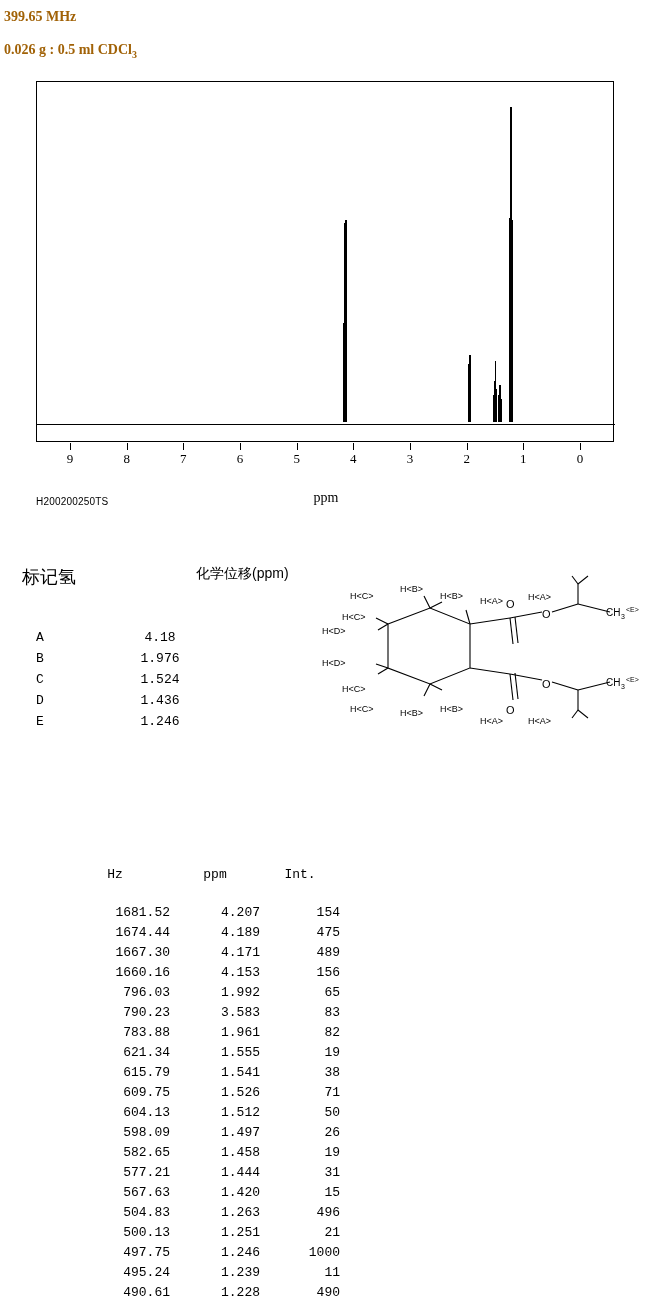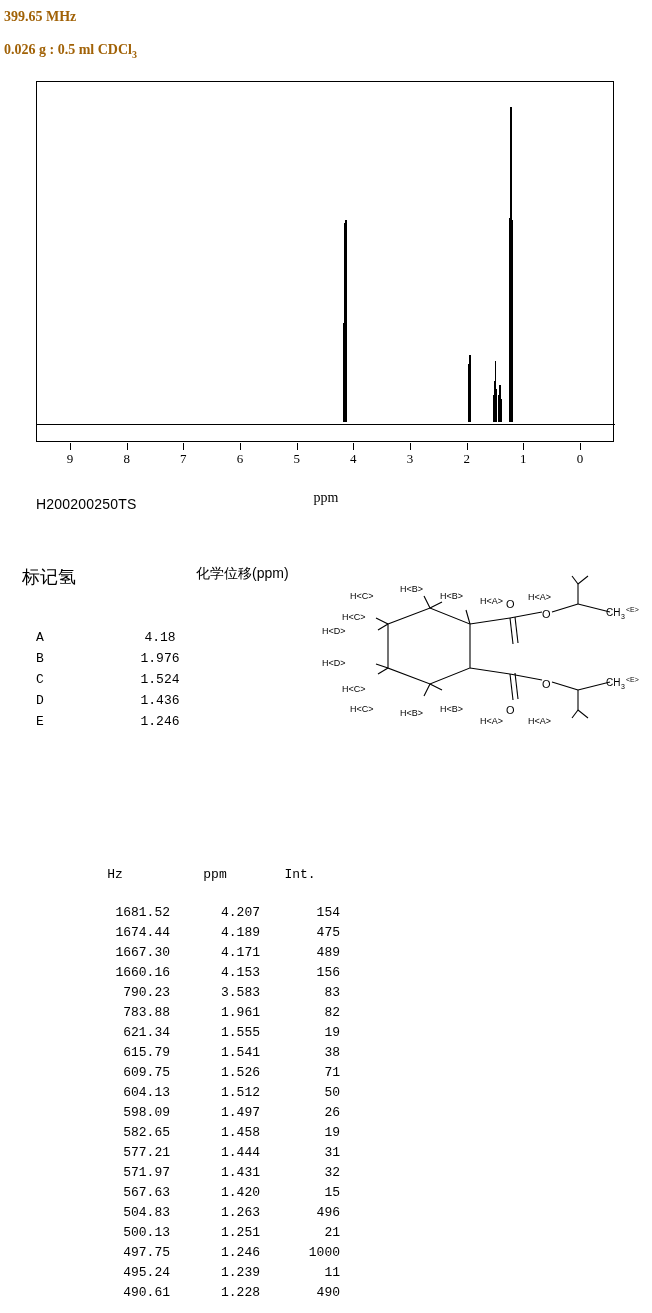--- a/index.html
+++ b/index.html
@@ -91,21 +91,21 @@
     width: 652px;
     text-align: center;
     font-family: "Liberation Serif", serif;
     font-size: 14px;
   }
   #spec-id {
     position: absolute;
     left: 36px;
     top: 496px;
     font-family: "Liberation Sans", sans-serif;
-    font-size: 14px;
+    font-size: 10px;
     letter-spacing: .2px;
   }
 
   
   #assign-head-left {
     position: absolute;
     left: 22px;
     top: 565px;
     font-family: "Liberation Sans", sans-serif;
     font-size: 18px;
@@ -303,29 +303,29 @@
     </g>
   </svg>
 </div>
 
 <div id="peaklist">
     <span class="phead"><span class="c1">Hz</span><span class="c2">ppm</span><span class="c3">Int.</span></span>
     <span class="prow"><span class="c1">1681.52</span><span class="c2">4.207</span><span class="c3">154</span></span>
     <span class="prow"><span class="c1">1674.44</span><span class="c2">4.189</span><span class="c3">475</span></span>
     <span class="prow"><span class="c1">1667.30</span><span class="c2">4.171</span><span class="c3">489</span></span>
     <span class="prow"><span class="c1">1660.16</span><span class="c2">4.153</span><span class="c3">156</span></span>
+    <span class="prow"><span class="c1">796.03</span><span class="c2">1.992</span><span class="c3">65</span></span>
     <span class="prow"><span class="c1">790.23</span><span class="c2">3.583</span><span class="c3">83</span></span>
     <span class="prow"><span class="c1">783.88</span><span class="c2">1.961</span><span class="c3">82</span></span>
     <span class="prow"><span class="c1">621.34</span><span class="c2">1.555</span><span class="c3">19</span></span>
     <span class="prow"><span class="c1">615.79</span><span class="c2">1.541</span><span class="c3">38</span></span>
     <span class="prow"><span class="c1">609.75</span><span class="c2">1.526</span><span class="c3">71</span></span>
     <span class="prow"><span class="c1">604.13</span><span class="c2">1.512</span><span class="c3">50</span></span>
     <span class="prow"><span class="c1">598.09</span><span class="c2">1.497</span><span class="c3">26</span></span>
     <span class="prow"><span class="c1">582.65</span><span class="c2">1.458</span><span class="c3">19</span></span>
     <span class="prow"><span class="c1">577.21</span><span class="c2">1.444</span><span class="c3">31</span></span>
-    <span class="prow"><span class="c1">571.97</span><span class="c2">1.431</span><span class="c3">32</span></span>
     <span class="prow"><span class="c1">567.63</span><span class="c2">1.420</span><span class="c3">15</span></span>
     <span class="prow"><span class="c1">504.83</span><span class="c2">1.263</span><span class="c3">496</span></span>
     <span class="prow"><span class="c1">500.13</span><span class="c2">1.251</span><span class="c3">21</span></span>
     <span class="prow"><span class="c1">497.75</span><span class="c2">1.246</span><span class="c3">1000</span></span>
     <span class="prow"><span class="c1">495.24</span><span class="c2">1.239</span><span class="c3">11</span></span>
     <span class="prow"><span class="c1">490.61</span><span class="c2">1.228</span><span class="c3">490</span></span>
   </div>
 
 </body></html>

